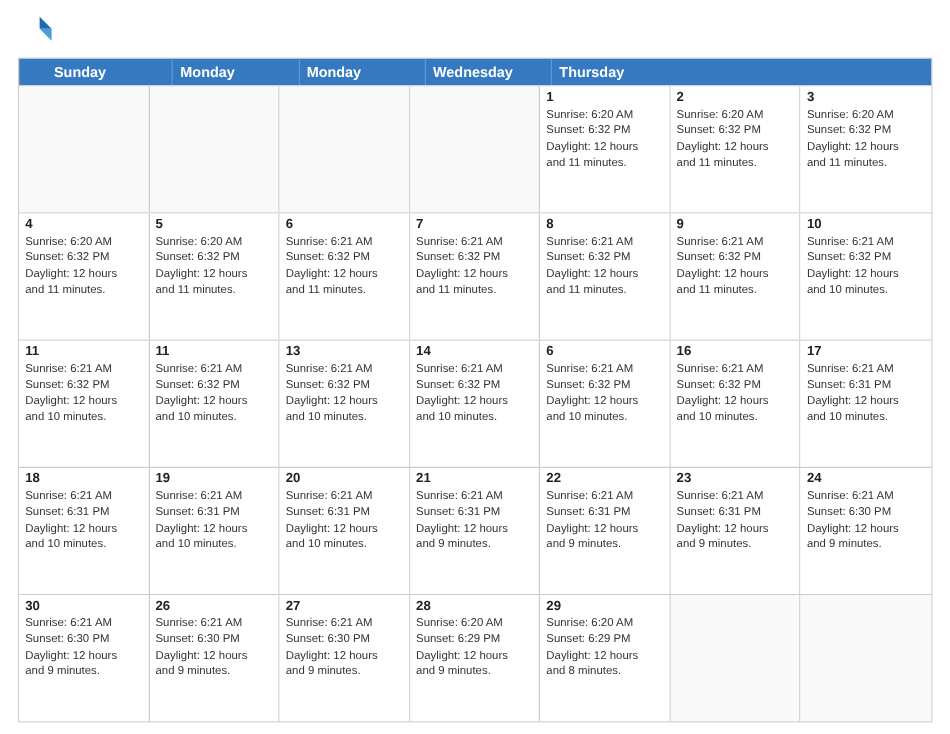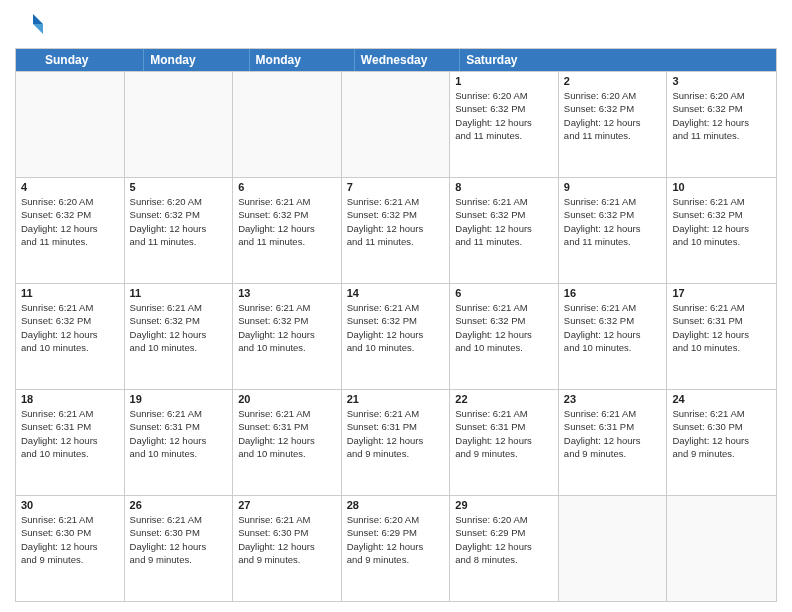--- a/index.html
+++ b/index.html
@@ -127,21 +127,21 @@
       <div class="sub-title"></div>
     </div>
   </div>
 
   <div class="calendar">
     <div class="calendar-header">
     <div class="cal-header-cell">Sunday</div>
         <div class="cal-header-cell">Monday</div>
         <div class="cal-header-cell">Monday</div>
         <div class="cal-header-cell">Wednesday</div>
-        <div class="cal-header-cell">Saturday</div>
+        <div class="cal-header-cell">Thursday</div>
       </div>
     <div class="calendar-body">
     <div class="cal-row">
           <div class="cal-cell empty"></div>
           <div class="cal-cell empty"></div>
           <div class="cal-cell empty"></div>
           <div class="cal-cell empty"></div>
           <div class="cal-cell">
             <div class="day-num">1</div>
             <div class="day-info" style="white-space: pre-line;">Sunrise: 6:20 AM

